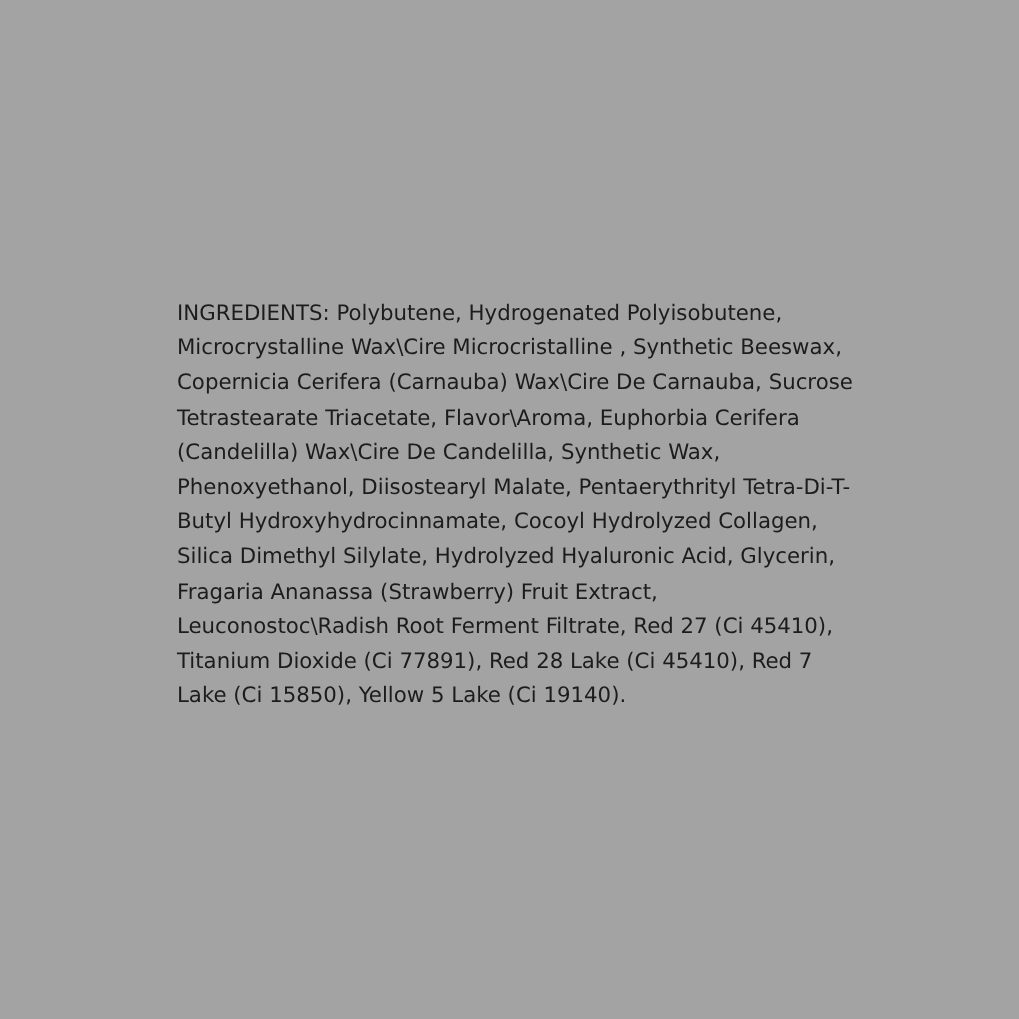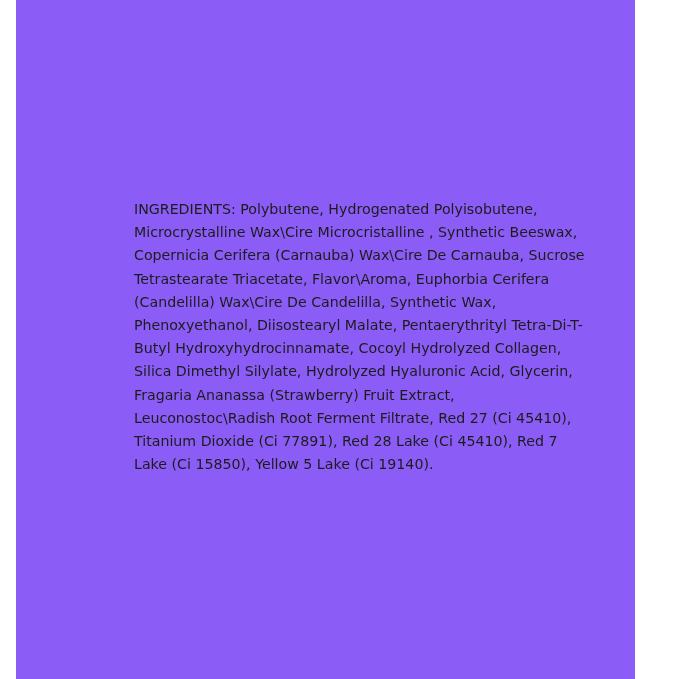--- a/index.html
+++ b/index.html
@@ -9,24 +9,23 @@
   }
   body {
     width: 679px;
     height: 679px;
     font-family: "DejaVu Sans", sans-serif;
     color: #1a1a1a;
     overflow: hidden;
   }
   .page {
     position: relative;
-    width: 619px;
+    width: 679px;
     height: 679px;
-    background: #8b5cf6;
-    margin-left: 16px;
+    background: #a3a3a3;
   }
   .ingredients-block {
     position: absolute;
     left: 118px;
     top: 198px;
     width: 452px;
   }
   .ingredients-text {
     margin: 0;
     font-family: "DejaVu Sans", sans-serif;

